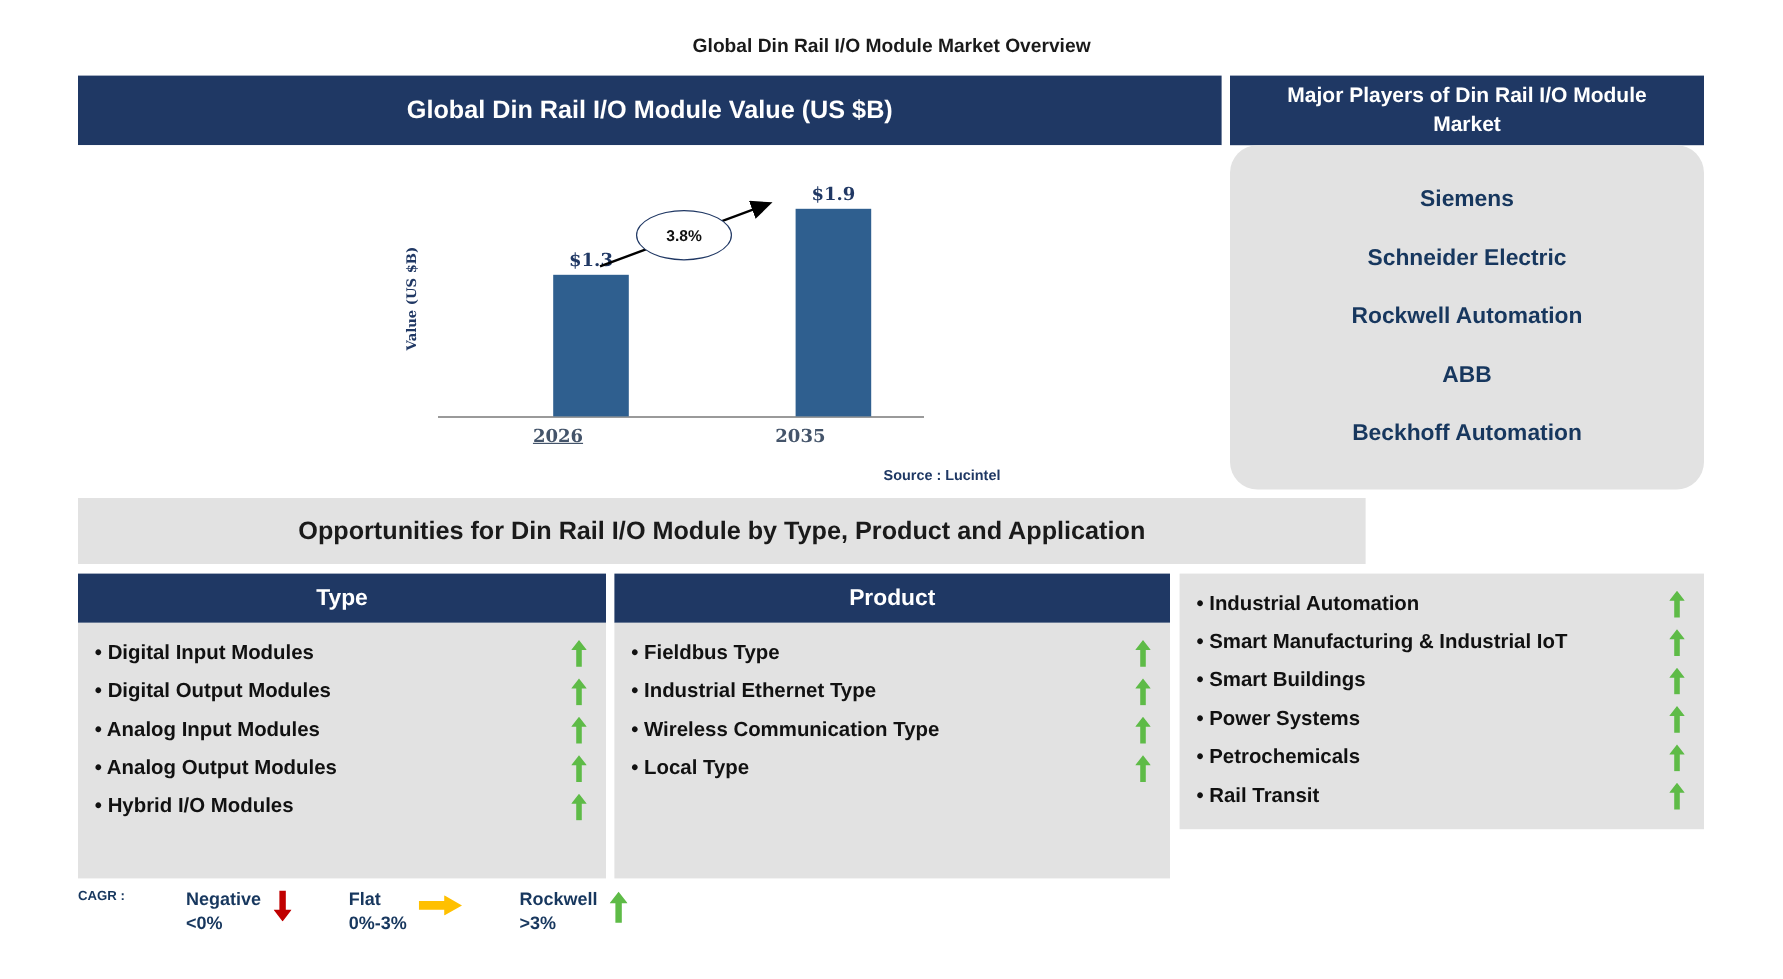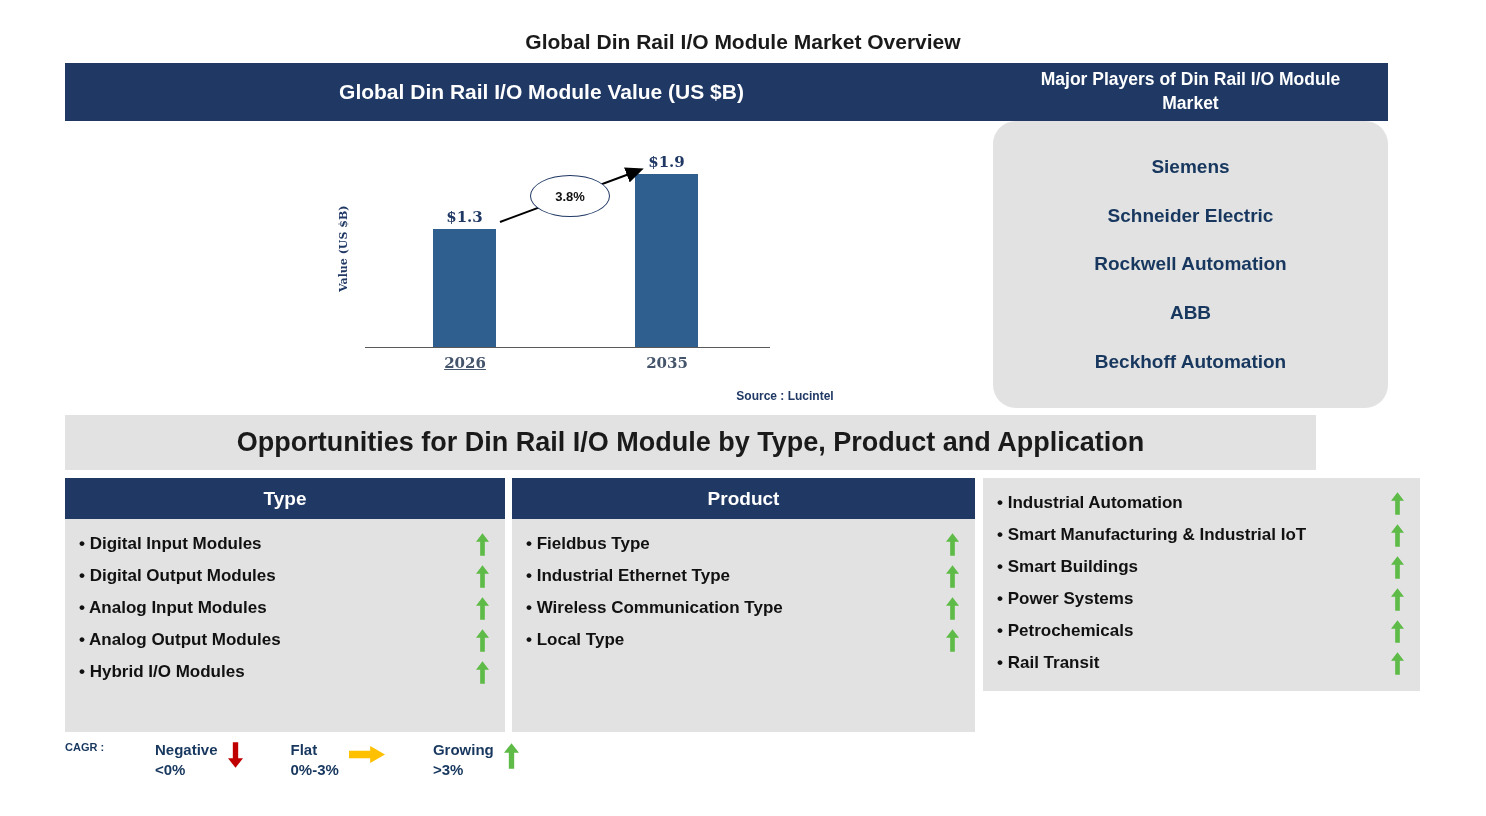--- a/index.html
+++ b/index.html
@@ -1,59 +1,59 @@
 <!DOCTYPE html>
 <html><head>
 <meta charset="utf-8">
 <style>
   * { margin:0; padding:0; box-sizing:border-box; }
   html, body { width:1486px; height:816px; background:#fff; font-family:"Liberation Sans", sans-serif; }
   #stage { position:relative; width:1486px; height:816px; overflow:hidden; background:#fff; }
 
   .page-title { position:absolute; top:30px; left:0; width:100%; text-align:center;
-                font-size:21px; font-weight:bold; color:#1a1a1a; }
+                font-size:16px; font-weight:bold; color:#1a1a1a; }
 
   .navy { background:#1F3864; color:#fff; }
   .panel-header { display:flex; align-items:center; justify-content:center; font-weight:bold; }
 
   
   #chart-panel { position:absolute; left:65px; top:63px; width:953px; height:345px; }
   #chart-panel .panel-header { height:58px; font-size:21px; }
   #chart-body { position:relative; height:287px; background:#fff; }
   .y-label { position:absolute; left:272px; top:30px; height:196px; display:flex; align-items:center;
              justify-content:center; writing-mode:vertical-rl; transform:rotate(180deg);
              font-family:"DejaVu Serif", serif; font-weight:bold; font-size:11px; color:#203864; }
   #plot { position:absolute; left:300px; top:26px; width:405px; height:200px; }
   .bar-col { position:absolute; bottom:0; height:100%; width:63px; display:flex; flex-direction:column;
-             justify-content:flex-end; align-items:center; z-index:2; }
+             justify-content:flex-end; align-items:center; z-index:2;margin-left:28px; }
   .bar-col.c0 { left:68px; } .bar-col.c1 { left:270px; }
   .bar-label { font-family:"DejaVu Serif", serif; font-weight:bold; font-size:15px; color:#203864; margin-bottom:3px; }
   .bar-rect { width:63px; background:#2F5F8F; }
   #trend-svg { position:absolute; left:0; top:0; z-index:3; overflow:visible; }
   #cagr-oval { position:absolute; z-index:4; width:80px; height:42px; background:#fff;
                border:1.6px solid #203864; border-radius:50%; display:flex; align-items:center;
                justify-content:center; font-weight:bold; font-size:13px; color:#111; }
   #x-axis { position:absolute; left:300px; top:226px; width:405px; border-top:1.6px solid #595959; }
   .x-tick { position:absolute; top:233px; width:100px; text-align:center;
             font-family:"DejaVu Serif", serif; font-weight:bold; font-size:15px; color:#44546A; }
   .x-tick.t0 { left:350px;text-decoration:underline; } .x-tick.t1 { left:552px; }
   #source-note { position:absolute; left:610px; top:268px; width:220px; text-align:center;
                  font-size:12px; font-weight:bold; color:#1F3864; }
 
   
-  #players-panel { position:absolute; left:993px; top:63px; width:395px; height:345px; }
+  #players-panel { position:absolute; left:1025px; top:63px; width:395px; height:345px; }
   #players-panel .panel-header { height:58px; font-size:17.5px; text-align:center; padding:0 18px; line-height:1.35; }
   #players-body { height:287px; background:#E2E2E2; display:flex; flex-direction:column;
                   justify-content:space-evenly; align-items:center; padding:8px 0;border-radius:23px; }
   .player { font-size:19px; font-weight:bold; color:#17375E; }
 
   
-  #opps-band { position:absolute; left:65px; top:415px; width:1251px; height:55px; background:#E2E2E2;
+  #opps-band { position:absolute; left:65px; top:415px; width:1073px; height:55px; background:#E2E2E2;
                display:flex; align-items:center; justify-content:center;
-               font-size:27px; font-weight:bold; color:#1a1a1a; }
+               font-size:21px; font-weight:bold; color:#1a1a1a; }
 
   
   .opp-col { position:absolute; top:478px; }
   #col-type { left:65px; width:440px; }
   #col-product { left:512px; width:463px; }
   #col-application { left:983px; width:437px; }
   .col-header { height:41px; font-size:19px; }
   .col-body { background:#E2E2E2; height:213px; padding-top:9px; }
   .opp-item { display:flex; align-items:center; height:32px; padding:0 16px 0 14px; }
   .opp-label { font-size:17px; font-weight:bold; color:#111; }
@@ -258,21 +258,21 @@
         <span>Flat</span>
         <span>0%-3%</span>
       </span>
       <svg width="36" height="17" viewBox="0 0 34 16" style="margin-top:6px">
           <path d="M0 4.5 L20 4.5 L20 0 L34 8 L20 16 L20 11.5 L0 11.5 Z" fill="#FFC000"></path>
         </svg>
     </div>
 
     <div class="legend-entry">
       <span class="legend-text">
-        <span>Growing</span>
+        <span>Rockwell</span>
         <span>&gt;3%</span>
       </span>
       <svg width="15" height="28" viewBox="0 0 14 24">
           <path d="M7 0 L14 9 L9.5 9 L9.5 24 L4.5 24 L4.5 9 L0 9 Z" fill="#5EBB47"></path>
         </svg>
     </div>
   </div>
 
 </div>
 

